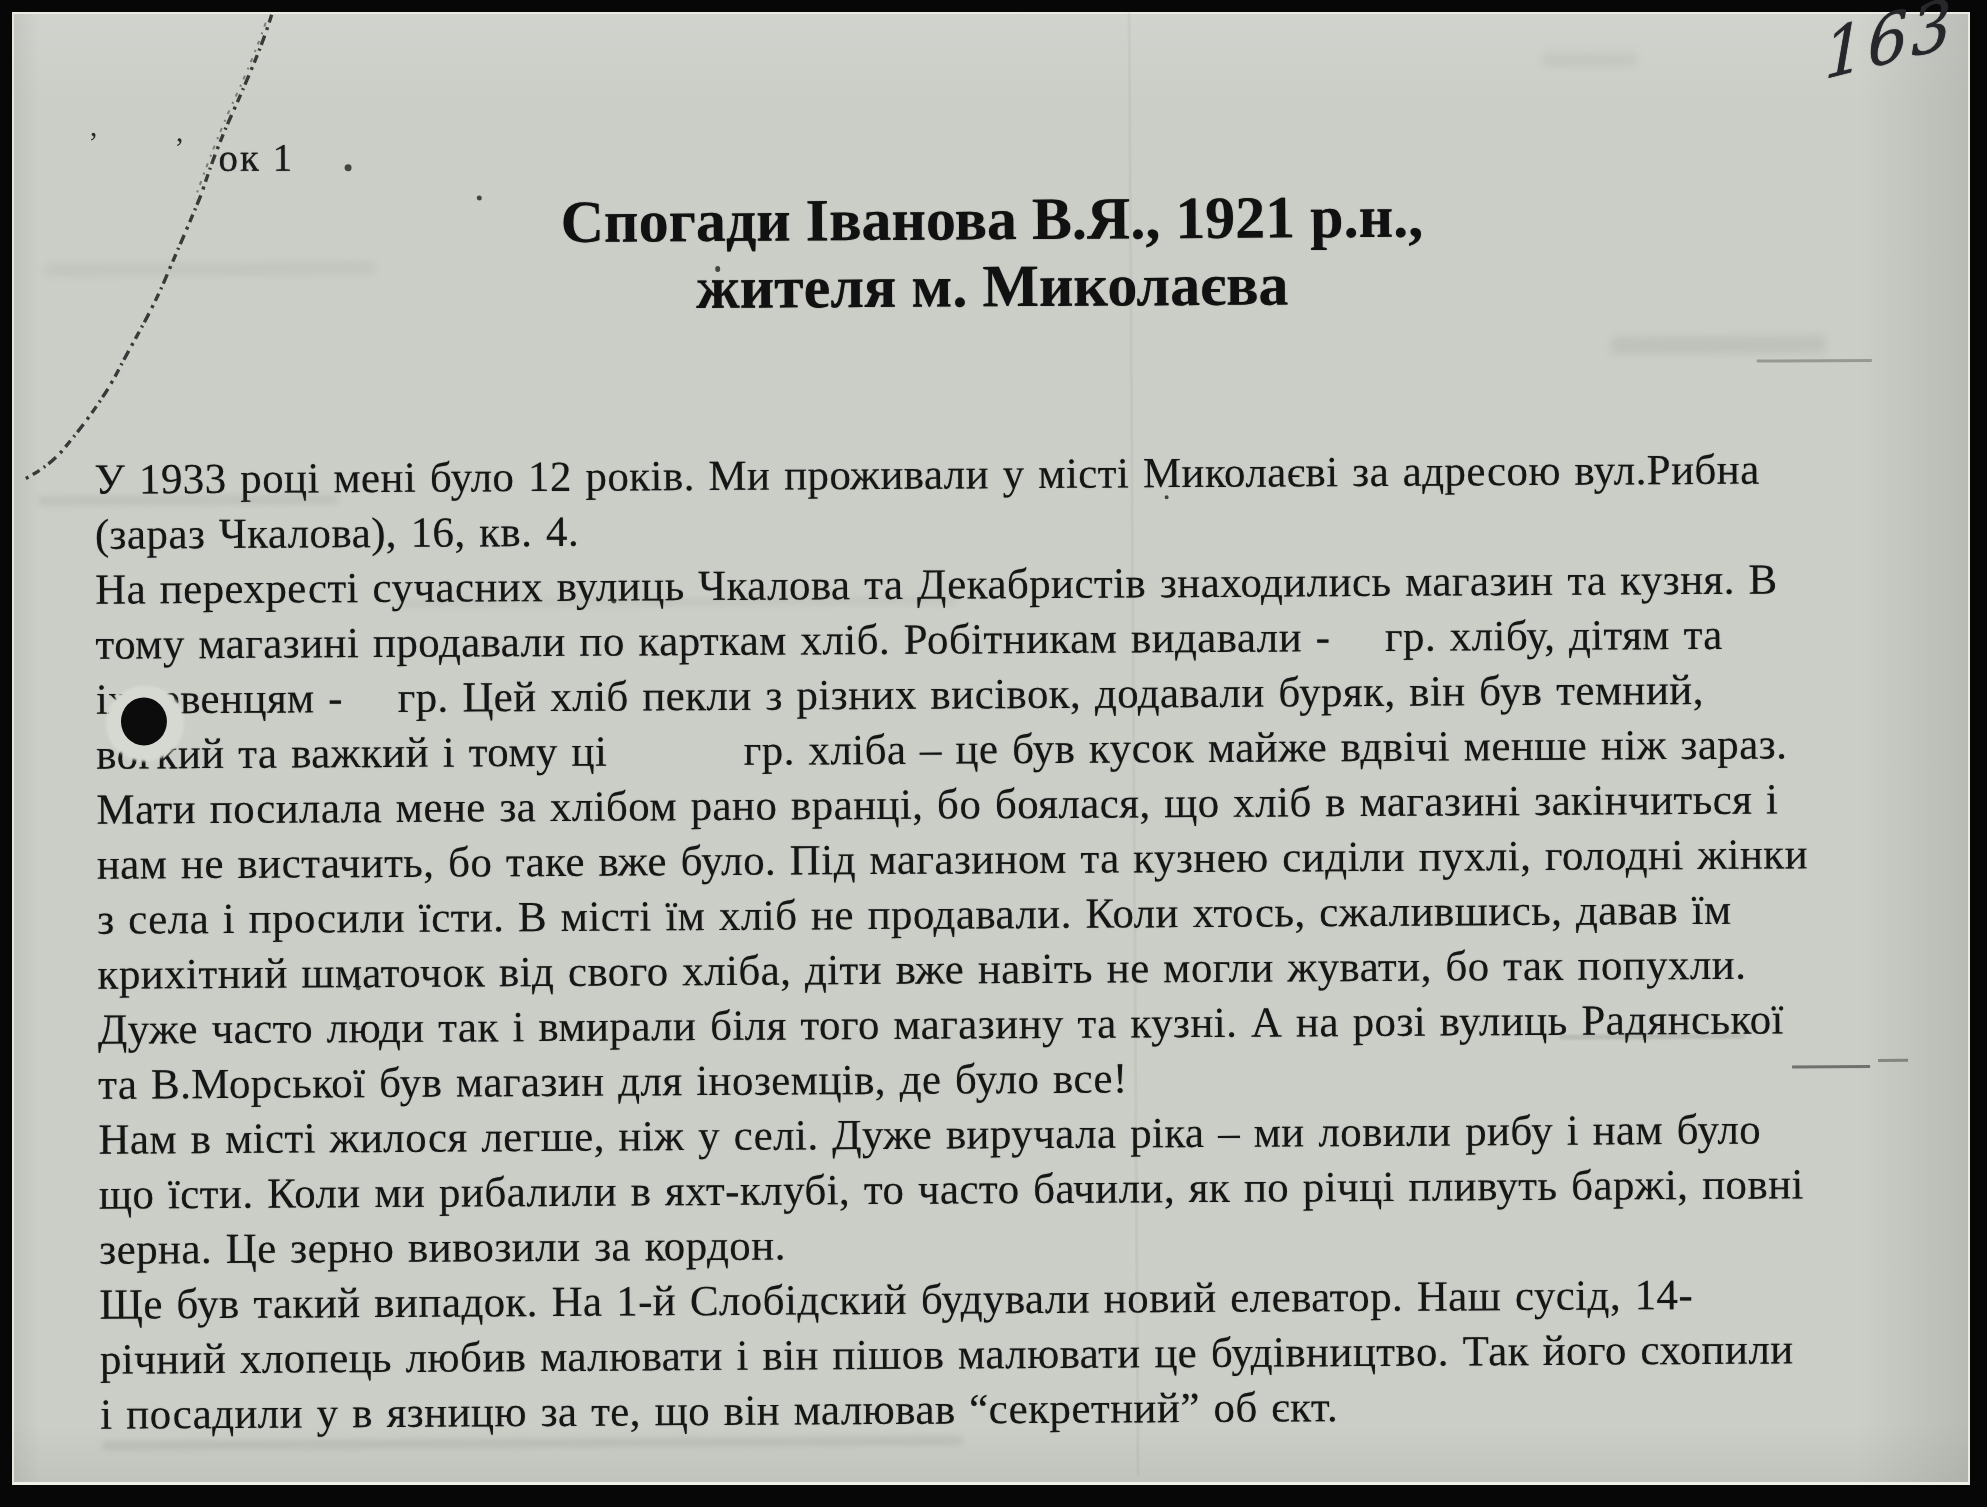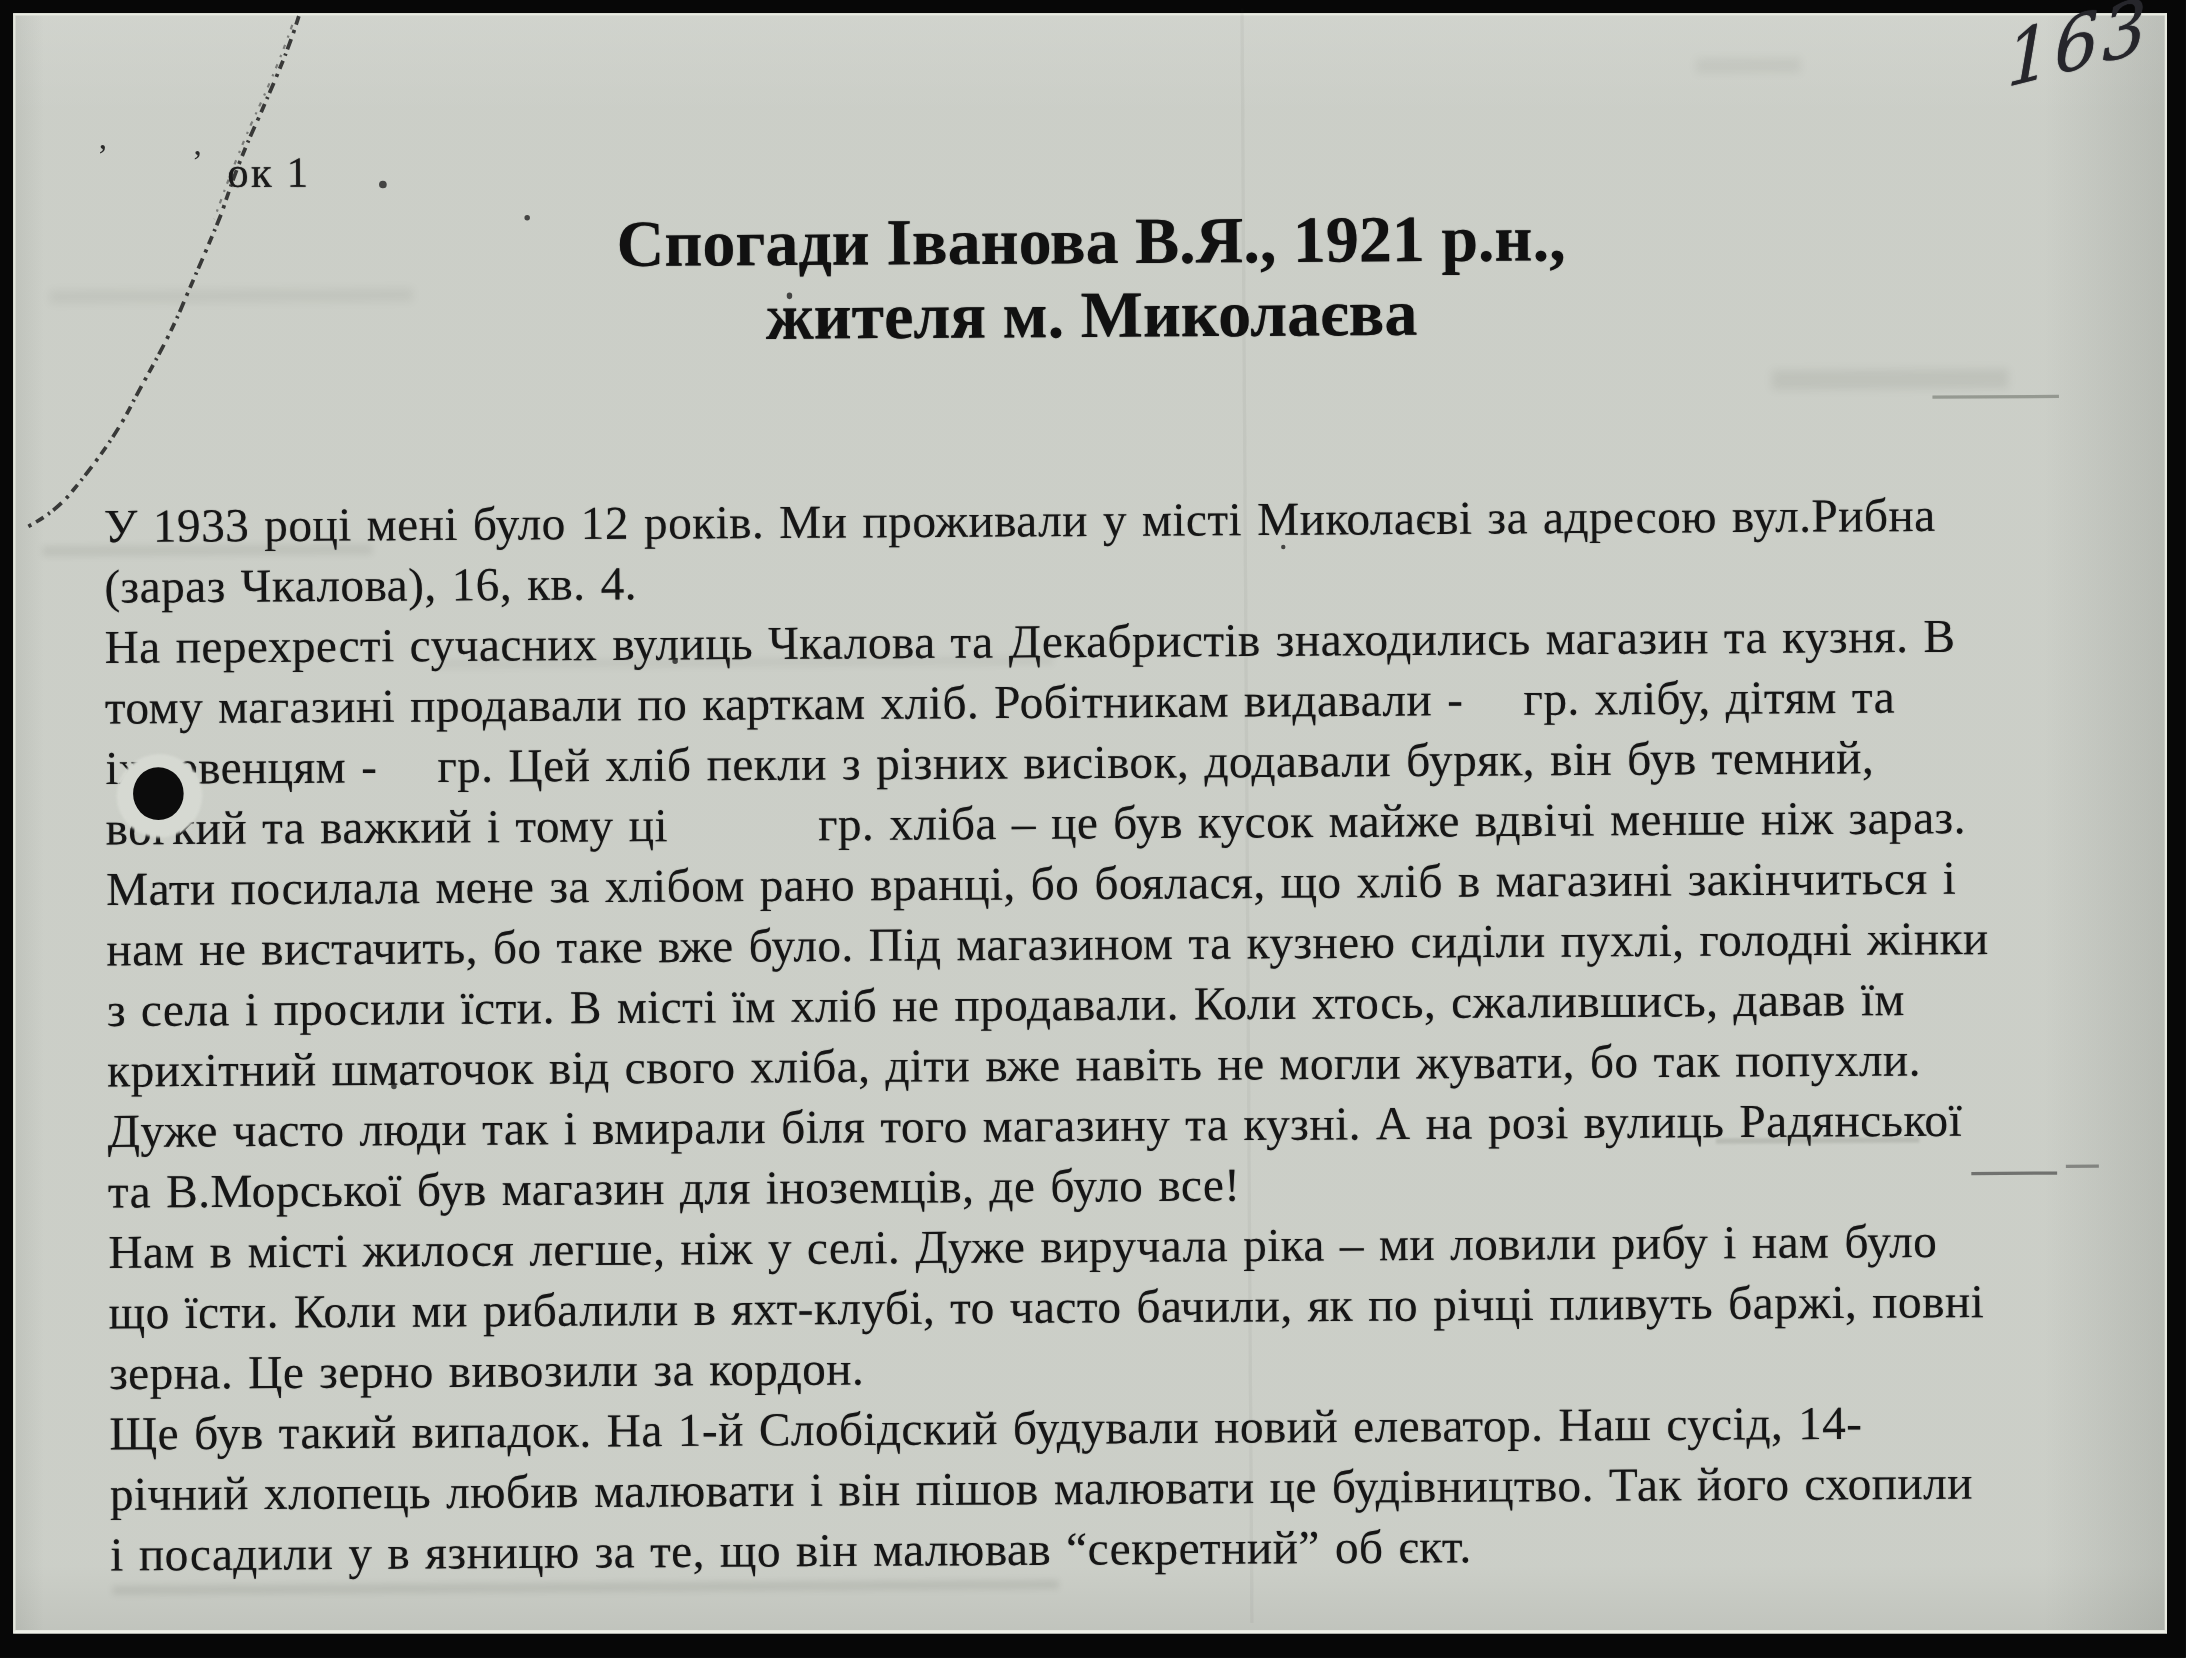--- a/index.html
+++ b/index.html
@@ -13,21 +13,21 @@
            linear-gradient(270deg, rgba(80,86,80,0.16) 0px, rgba(0,0,0,0) 110px),
            linear-gradient(180deg, rgba(255,255,255,0.10) 0px, rgba(0,0,0,0) 90px),
            linear-gradient(180deg, rgba(60,64,58,0.05) 96%, rgba(60,64,58,0.12) 100%),
            #d3d6cf;
          border-top:2px solid #e9ebe2;border-bottom:3px solid #eff0e8;
          border-left:2px solid #e4e6dd;border-right:2px solid #e9ebe2;
          box-sizing:border-box;}
   .content{position:absolute;inset:0;transform:rotate(-0.35deg);transform-origin:40px 60px;}
 
   .crease{position:absolute;left:0;top:0;}
-  .frag{position:absolute;left:192px;top:122px;font-size:39px;color:#1b1b1b;
+  .frag{position:absolute;left:204px;top:122px;font-size:39px;color:#1b1b1b;
         letter-spacing:2px;text-shadow:0 0 1px #333;}
   .tick{position:absolute;font-size:30px;color:#2a2a2a;}
 
   .pagenum{position:absolute;left:1808px;top:-2px;font-size:66px;color:#26262b;
            font-style:italic;font-family:"DejaVu Serif",serif;
            transform:rotate(-14deg) skewX(-14deg);letter-spacing:3px;
            text-shadow:0 0 1px #33333a;}
 
   .title{position:absolute;left:0;top:178px;width:100%;text-align:center;
          font-weight:bold;font-size:60px;line-height:67px;color:#111;

